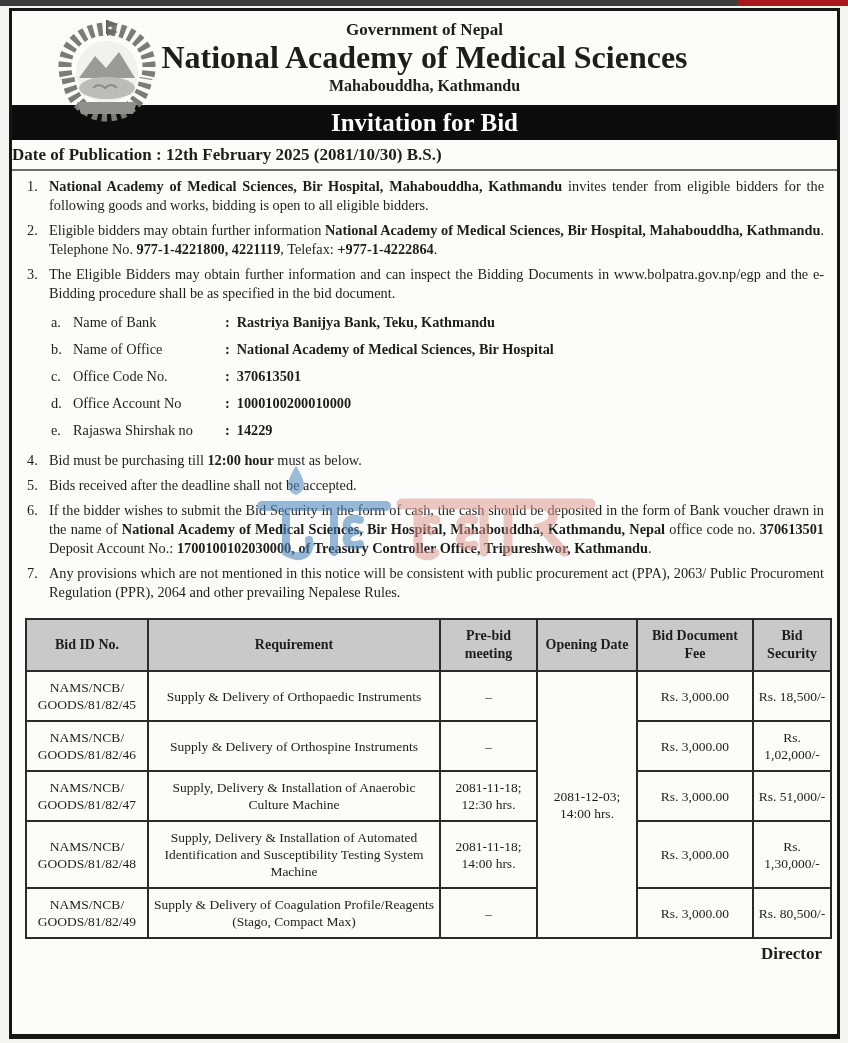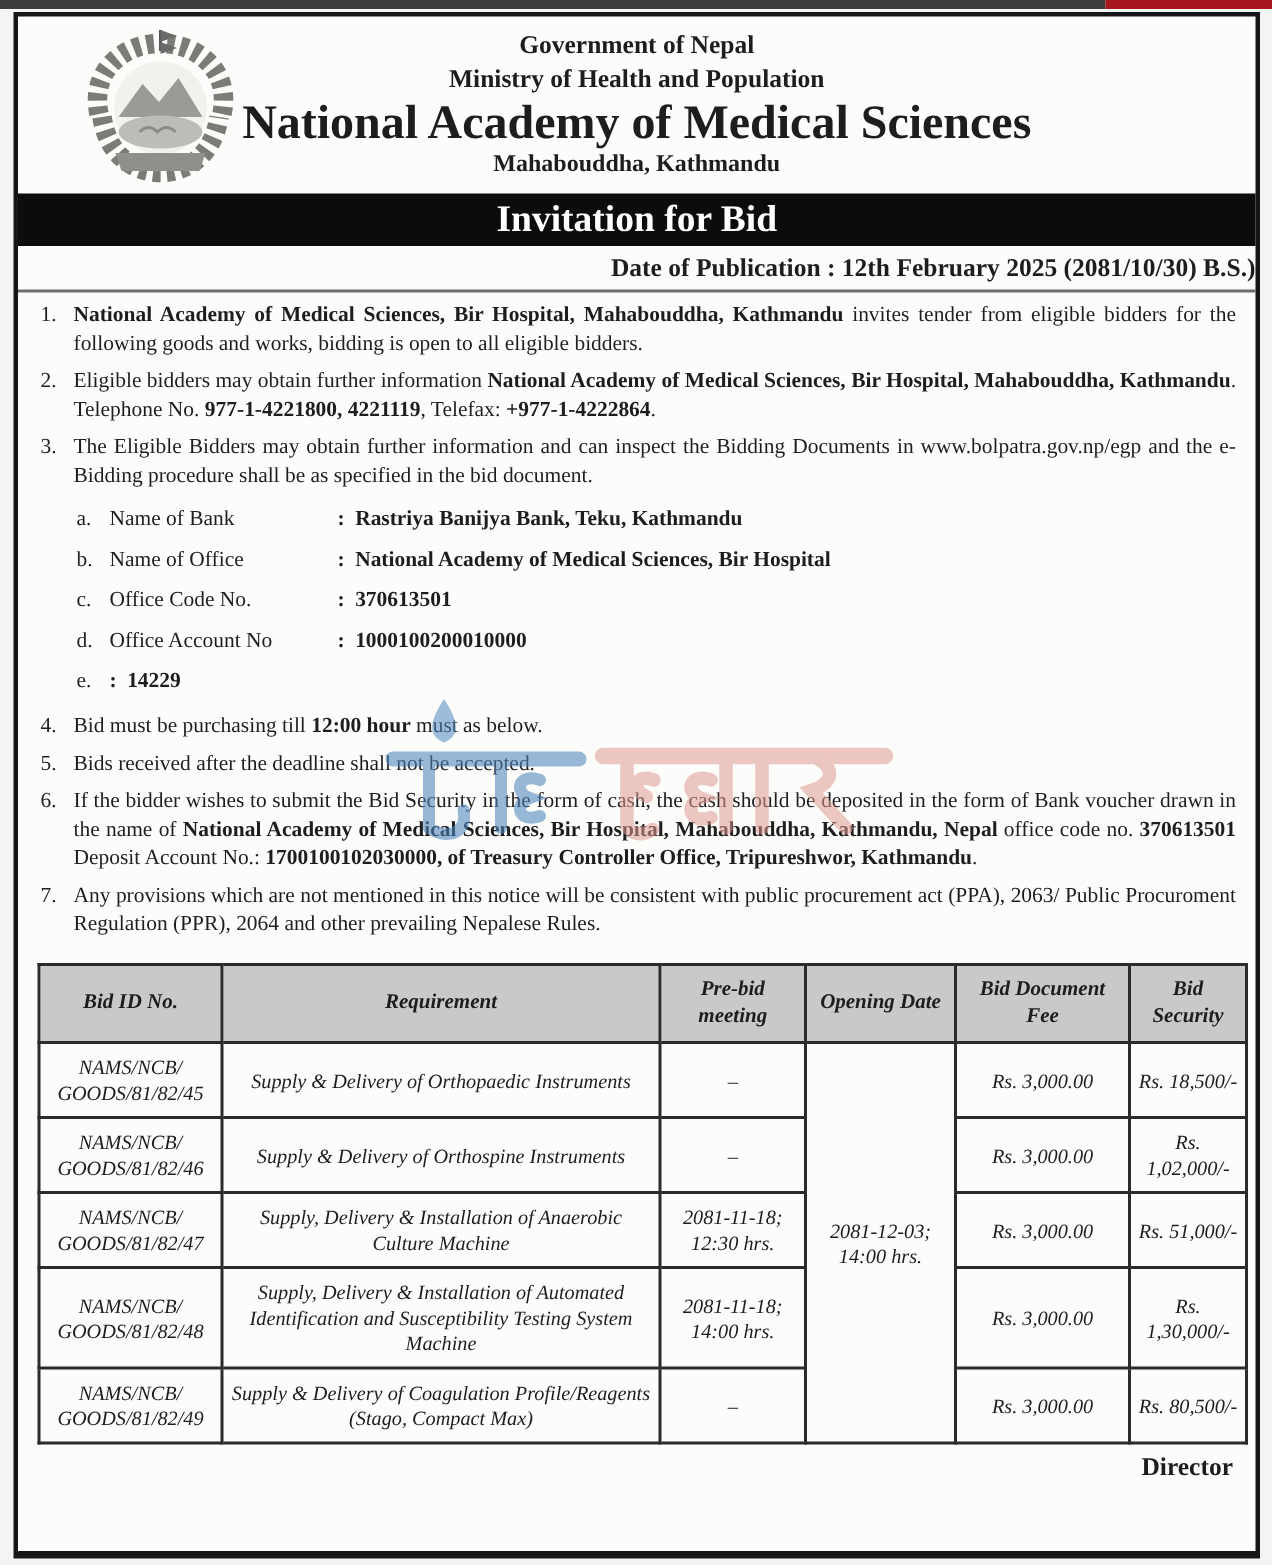--- a/index.html
+++ b/index.html
@@ -26,39 +26,39 @@
   .h2 { font-weight: bold; font-size: 17px; line-height: 24px; }
   .h3 { font-weight: bold; font-size: 32px; line-height: 33px; }
   .h4 { font-weight: bold; font-size: 20px; line-height: 27px; }
   .h5 { font-weight: bold; font-size: 16px; line-height: 24px; }
 
   .banner {
     margin: 7px -13px 0; background: #0c0c0c; color: #ffffff;
     text-align: center; font-weight: bold; font-size: 25px; line-height: 35px;
   }
   .pub {
-    margin: 0 -13px; padding: 5px 0 4px; text-align: right;
+    margin: 0 -13px; padding: 5px 0 4px; text-align: left;
     font-weight: bold; font-size: 17px; border-bottom: 2px solid #6e6e6e;
   }
 
   
   .items { margin-top: 6px; font-size: 14.3px; }
   .item { display: flex; margin-bottom: 6px; }
   .item .mk { flex: 0 0 24px; padding-left: 2px; line-height: 19px; }
   .item .tx { flex: 1; text-align: justify; line-height: 19px; }
   .item .tx b, .bank-vl, .sep { font-weight: bold; }
 
   .bank { margin: 1px 0 7px 26px; }
   .bank-row { display: flex; line-height: 27px; }
   .bank-row .mk { flex: 0 0 22px; }
   .bank-row .lb { flex: 0 0 152px; }
   .sep { margin-right: 7px; }
 
   
-  .bid-table { width: 100%; border-collapse: collapse; table-layout: fixed; margin-top: 16px; font-size: 13.5px; font-style: italic; }
+  .bid-table { width: 100%; border-collapse: collapse; table-layout: fixed; margin-top: 16px; font-size: 13.5px; }
   .bid-table th, .bid-table td {
     border: 2px solid #2b2b2b; text-align: center; vertical-align: middle;
     padding: 7px 4px; line-height: 17px; overflow: hidden;
   }
   .bid-table th { background: #c9c9c9; font-size: 14px; line-height: 18px; }
   col.c1 { width: 122px; } col.c2 { width: 292px; } col.c3 { width: 97px; }
   col.c4 { width: 100px; } col.c5 { width: 116px; } col.c6 { width: 78px; }
   .idline { display: block; }
 
   .director { text-align: right; font-weight: bold; font-size: 17px; padding: 5px 2px 4px; }
@@ -87,21 +87,20 @@
         </g>
         <circle cx="56" cy="54" r="31" fill="#f1f1ee"></circle>
         <line x1="56" y1="2" x2="56" y2="16" stroke="#555" stroke-width="2"></line>
         <path d="M56,2 l11,4 -11,4 z M56,10 l11,4 -11,4 z" fill="#6a6a68"></path>
         <path d="M28,60 L44,38 L55,50 L68,34 L84,60 Z" fill="#9a9a97"></path>
         <ellipse cx="56" cy="70" rx="28" ry="11" fill="#bcbcb8"></ellipse>
         <path d="M42,70 q6,-6 12,0 q6,-6 12,0" stroke="#8b8b88" stroke-width="2" fill="none"></path>
         <path d="M26,84 L86,84 L82,96 L30,96 Z" fill="#8f8f8c"></path>
       </svg>
       <div class="h1">Government of Nepal</div>
-      <div class="h2">Ministry of Health and Population</div>
       <div class="h3">National Academy of Medical Sciences</div>
       <div class="h5">Mahabouddha, Kathmandu</div>
     </div>
 
     <div class="banner">Invitation for Bid</div>
 
     <div class="pub">Date of Publication : 12th February 2025 (2081/10/30) B.S.)</div>
 
     <div class="items">
 
@@ -136,20 +135,21 @@
           <span class="lb">Office Code No.</span>
           <span class="bank-vl"><span class="sep">:</span><span>370613501</span></span>
         </div>
         <div class="bank-row">
           <span class="mk">d.</span>
           <span class="lb">Office Account No</span>
           <span class="bank-vl"><span class="sep">:</span><span>1000100200010000</span></span>
         </div>
         <div class="bank-row">
           <span class="mk">e.</span>
+          <span class="lb">Rajaswa Shirshak no</span>
           <span class="bank-vl"><span class="sep">:</span><span>14229</span></span>
         </div>
       </div>
 
       <div class="item">
         <span class="mk">4.</span>
         <span class="tx"><span>Bid must be purchasing till </span><b>12:00 hour</b><span> must as below.</span></span>
       </div>
 
       <div class="item">

